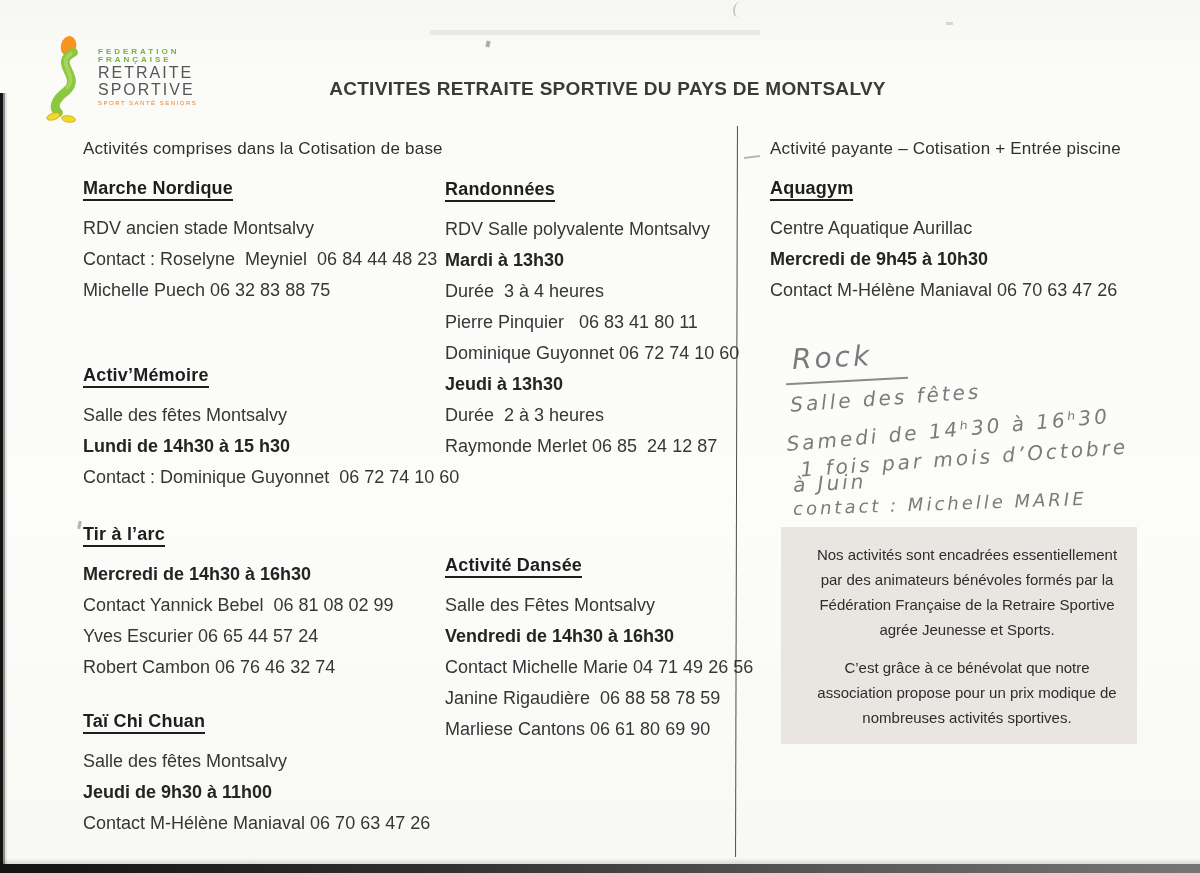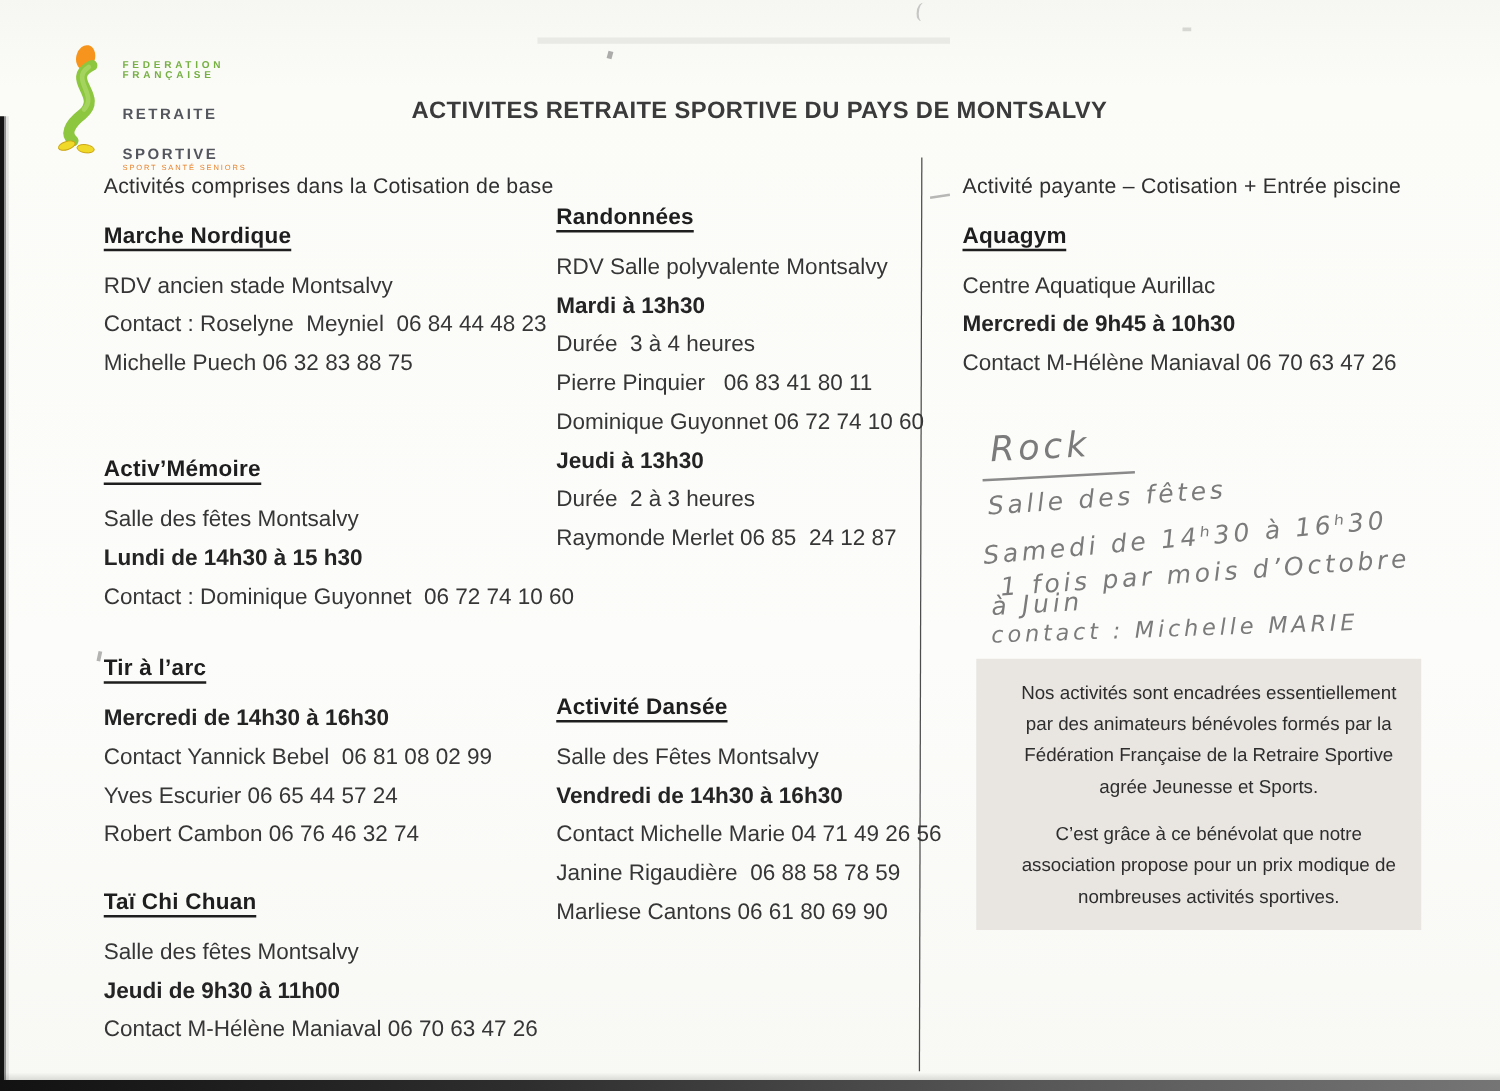--- a/index.html
+++ b/index.html
@@ -15,21 +15,21 @@
     background:linear-gradient(90deg,#121212 0%,#2e2e2e 35%,#585858 70%,#757575 100%);}
   .edge-bottom-soft{position:absolute;left:0;top:858px;width:1200px;height:6px;
     background:linear-gradient(180deg,rgba(0,0,0,0) ,rgba(0,0,0,.12));}
   .smudge{position:absolute;pointer-events:none;}
   
   .divider{position:absolute;left:736px;top:126px;width:1px;height:731px;background:#4d4d4d;transform:rotate(.15deg);}
   
   .logo{position:absolute;left:40px;top:36px;display:flex;align-items:flex-start;gap:6px;}
   .logo-text{padding-top:12px;line-height:1.05;}
   .logo-small{font-size:8px;font-weight:bold;letter-spacing:3px;color:#76b043;}
-  .logo-big{font-size:12px;font-weight:bold;letter-spacing:2px;color:#54565e;margin-top:20px;}
+  .logo-big{font-size:16px;font-weight:normal;letter-spacing:2px;color:#54565e;}
   .logo-tag{font-size:6px;letter-spacing:1.5px;color:#e8832a;margin-top:2px;}
   
   .main-title{position:absolute;left:0;top:78px;width:1200px;text-align:center;
     font-size:19px;font-weight:bold;color:#3a3a3a;letter-spacing:.3px;padding-left:15px;box-sizing:border-box;}
   .section-header{position:absolute;top:139px;font-size:17px;color:#2f2f2f;letter-spacing:.2px;}
   
   .block{position:absolute;}
   .activity-title{font-size:18px;font-weight:bold;color:#1e1e1e;display:inline-block;
     border-bottom:2px solid #1e1e1e;padding-bottom:1px;margin:0 0 18px 0;line-height:20px;letter-spacing:.2px;}
   .line{margin:0 0 13px 0;font-size:18px;line-height:18px;color:#363636;white-space:pre;}
@@ -105,21 +105,21 @@
     <p class="line">Robert Cambon 06 76 46 32 74</p>
   </div>
 
   <div class="block" style="left:83px;top:711px;">
     <h3 class="activity-title">Taï Chi Chuan</h3>
     <p class="line">Salle des fêtes Montsalvy</p>
     <p class="line b">Jeudi de 9h30 à 11h00</p>
     <p class="line">Contact M-Hélène Maniaval 06 70 63 47 26</p>
   </div>
 
-  <div class="block" style="left:445px;top:163px;">
+  <div class="block" style="left:445px;top:179px;">
     <h3 class="activity-title">Randonnées</h3>
     <p class="line">RDV Salle polyvalente Montsalvy</p>
     <p class="line b">Mardi à 13h30</p>
     <p class="line">Durée  3 à 4 heures</p>
     <p class="line">Pierre Pinquier   06 83 41 80 11</p>
     <p class="line">Dominique Guyonnet 06 72 74 10 60</p>
     <p class="line b">Jeudi à 13h30</p>
     <p class="line">Durée  2 à 3 heures</p>
     <p class="line">Raymonde Merlet 06 85  24 12 87</p>
   </div>

